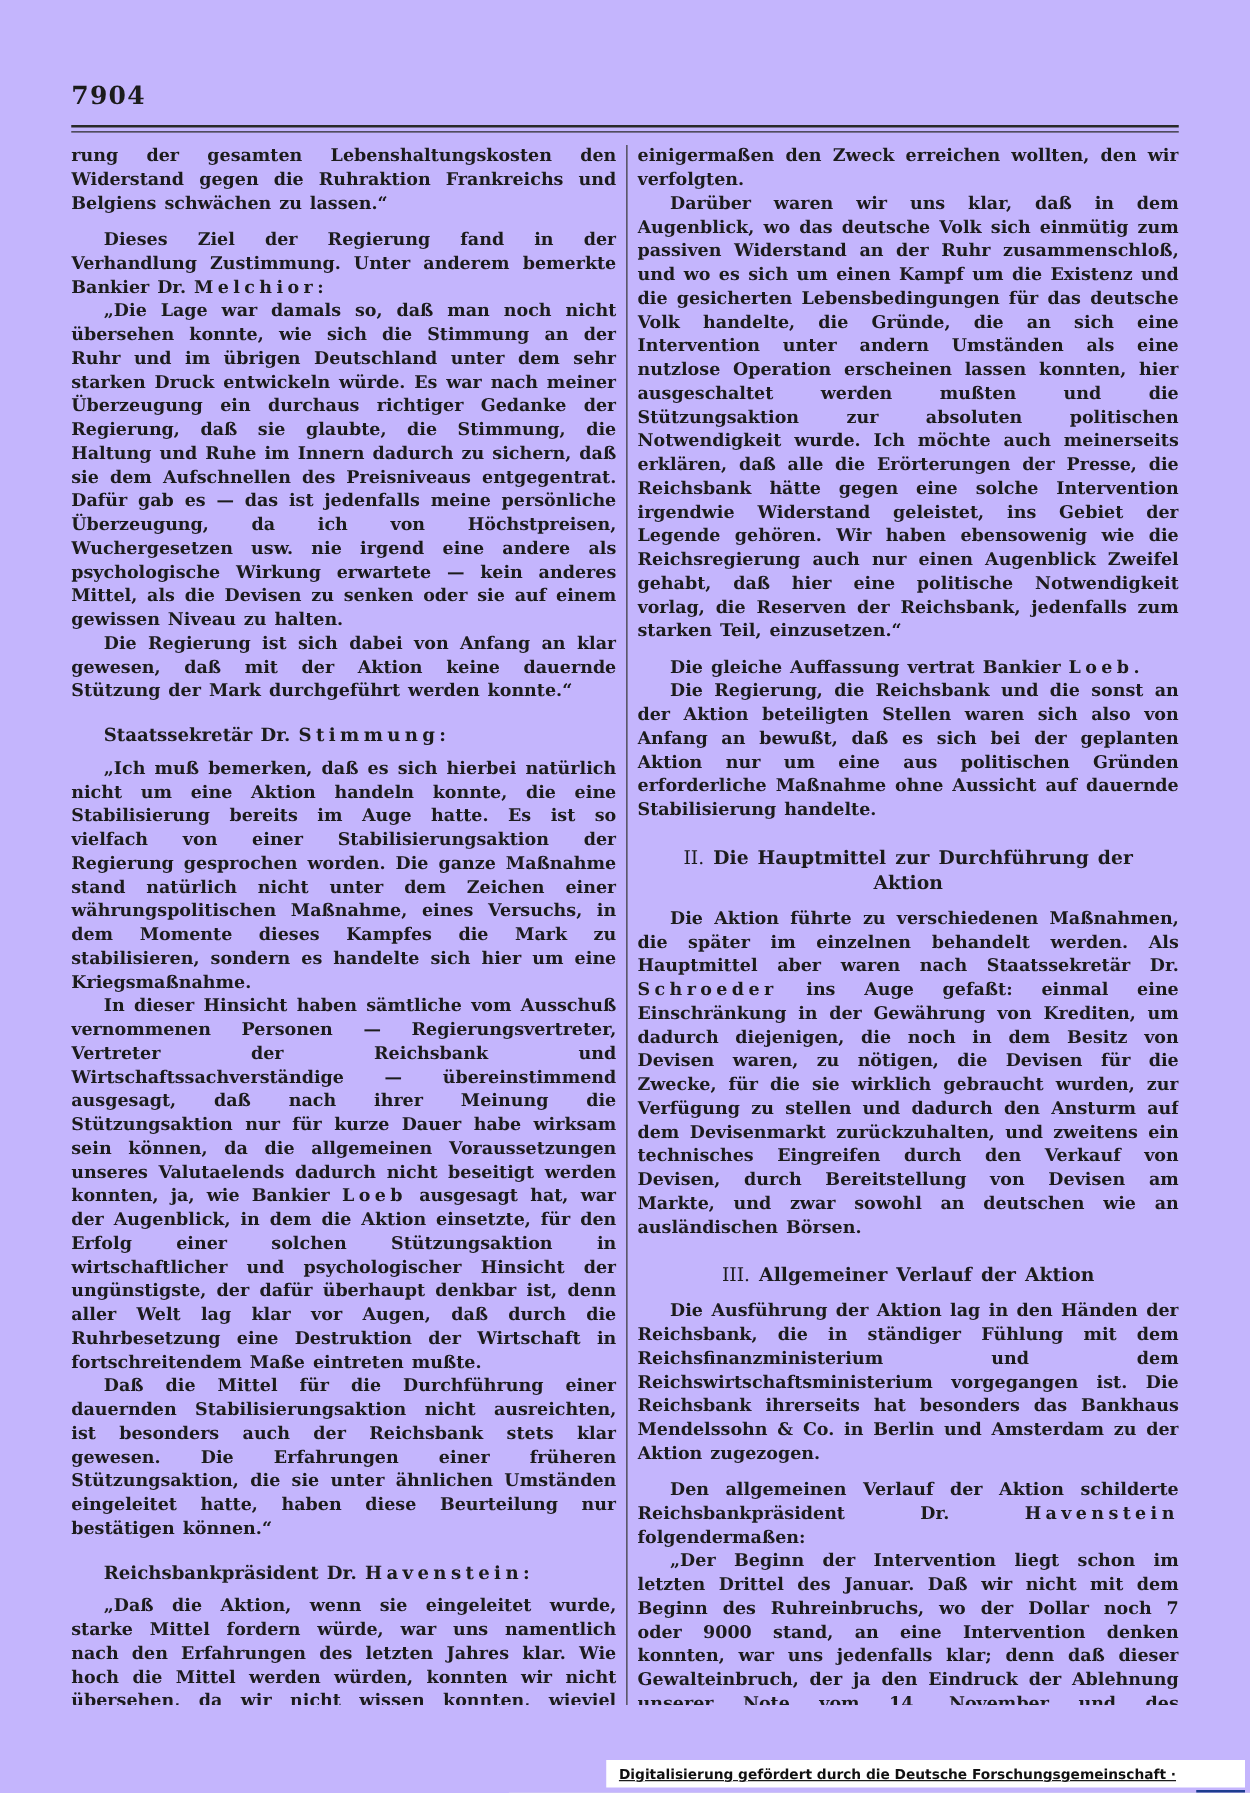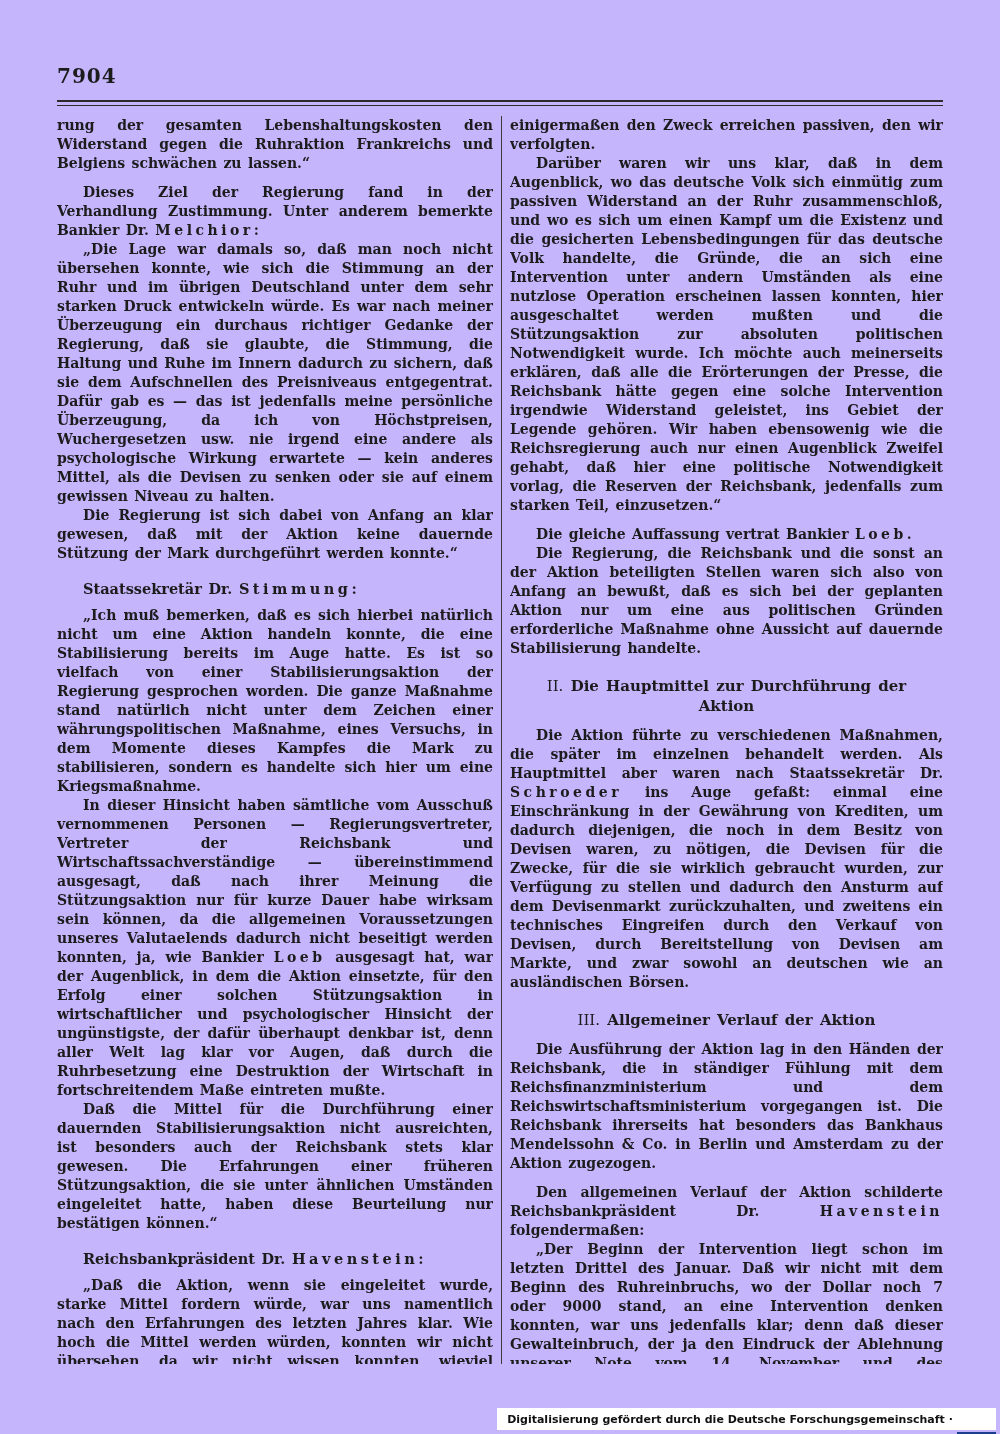--- a/index.html
+++ b/index.html
@@ -22,21 +22,21 @@
   
   .para, .speaker{margin:0;font-size:14px;line-height:19px;font-weight:bold;text-align:justify;word-spacing:1.5px;}
   .para.indent{text-indent:26px;}
   .para.gap{margin-top:10px;}
   .speaker{text-indent:26px;margin:16px 0 8px;font-size:14.5px;text-align:left;}
   .sp{letter-spacing:3.5px;}
   .heading{margin:18px 16px 10px;text-align:center;font-size:15px;line-height:20px;font-weight:bold;word-spacing:2px;}
   .heading .hnum{font-weight:normal;}
 
   
-  .footer{position:absolute;right:4px;bottom:4px;height:22px;display:flex;align-items:center;gap:4px;background:#ffffff;padding-left:10px;}
+  .footer{position:absolute;right:4px;bottom:4px;height:22px;display:flex;align-items:center;gap:16px;background:#ffffff;padding-left:10px;text-decoration:underline;}
   .credit-text{font-family:"DejaVu Sans", sans-serif;font-size:11px;font-weight:bold;color:#111111;white-space:nowrap;}
   .dfg-logo{display:inline-block;background:#1d3d8f;color:#ffffff;font-family:"DejaVu Sans", sans-serif;font-style:italic;font-weight:bold;font-size:11px;line-height:15px;padding:5px 6px 2px 6px;letter-spacing:.5px;margin-top:48px;}
 </style>
 </head>
 <body>
 
 <div class="page">
 
   <div class="header">
     <span class="page-num">7904</span>
@@ -52,21 +52,21 @@
         <p class="para indent">Die Regierung ist sich dabei von Anfang an klar gewesen, daß mit der Aktion keine dauernde Stützung der Mark durchgeführt werden konnte.“</p>
         <p class="speaker">Staatssekretär Dr. <span class="sp">Stimmung:</span></p>
         <p class="para indent">„Ich muß bemerken, daß es sich hierbei natürlich nicht um eine Aktion handeln konnte, die eine Stabilisierung bereits im Auge hatte. Es ist so vielfach von einer Stabilisierungsaktion der Regierung gesprochen worden. Die ganze Maßnahme stand natürlich nicht unter dem Zeichen einer währungspolitischen Maßnahme, eines Versuchs, in dem Momente dieses Kampfes die Mark zu stabilisieren, sondern es handelte sich hier um eine Kriegsmaßnahme.</p>
         <p class="para indent">In dieser Hinsicht haben sämtliche vom Ausschuß vernommenen Personen — Regierungsvertreter, Vertreter der Reichsbank und Wirtschaftssachverständige — übereinstimmend ausgesagt, daß nach ihrer Meinung die Stützungsaktion nur für kurze Dauer habe wirksam sein können, da die allgemeinen Voraussetzungen unseres Valutaelends dadurch nicht beseitigt werden konnten, ja, wie Bankier <span class="sp">Loeb</span> ausgesagt hat, war der Augenblick, in dem die Aktion einsetzte, für den Erfolg einer solchen Stützungsaktion in wirtschaftlicher und psychologischer Hinsicht der ungünstigste, der dafür überhaupt denkbar ist, denn aller Welt lag klar vor Augen, daß durch die Ruhrbesetzung eine Destruktion der Wirtschaft in fortschreitendem Maße eintreten mußte.</p>
         <p class="para indent">Daß die Mittel für die Durchführung einer dauernden Stabilisierungsaktion nicht ausreichten, ist besonders auch der Reichsbank stets klar gewesen. Die Erfahrungen einer früheren Stützungsaktion, die sie unter ähnlichen Umständen eingeleitet hatte, haben diese Beurteilung nur bestätigen können.“</p>
         <p class="speaker">Reichsbankpräsident Dr. <span class="sp">Havenstein:</span></p>
         <p class="para indent">„Daß die Aktion, wenn sie eingeleitet wurde, starke Mittel fordern würde, war uns namentlich nach den Erfahrungen des letzten Jahres klar. Wie hoch die Mittel werden würden, konnten wir nicht übersehen, da wir nicht wissen konnten, wieviel Devisen im Inland und Ausland herauskamen. Ebensowenig konnten wir uns ein Bild über die Dauer machen. Auch hier kann ich nur die negative Seite berühren. Eine dauernde Stützungsaktion hielten wir für völlig ausgeschlossen. Die Länge der Zeit, in der wir sie machen konnten und machen durften, konnten wir damals nicht übersehen. Ich persönlich war der Meinung, daß sie doch immerhin längere Zeit in Anspruch nehmen würde, wenn wir überhaupt</p>
       </div>
     <div class="col-divider"></div>
     <div class="col col-right">
-        <p class="para">einigermaßen den Zweck erreichen passiven, den wir verfolgten.</p>
+        <p class="para">einigermaßen den Zweck erreichen wollten, den wir verfolgten.</p>
         <p class="para indent">Darüber waren wir uns klar, daß in dem Augenblick, wo das deutsche Volk sich einmütig zum passiven Widerstand an der Ruhr zusammenschloß, und wo es sich um einen Kampf um die Existenz und die gesicherten Lebensbedingungen für das deutsche Volk handelte, die Gründe, die an sich eine Intervention unter andern Umständen als eine nutzlose Operation erscheinen lassen konnten, hier ausgeschaltet werden mußten und die Stützungsaktion zur absoluten politischen Notwendigkeit wurde. Ich möchte auch meinerseits erklären, daß alle die Erörterungen der Presse, die Reichsbank hätte gegen eine solche Intervention irgendwie Widerstand geleistet, ins Gebiet der Legende gehören. Wir haben ebensowenig wie die Reichsregierung auch nur einen Augenblick Zweifel gehabt, daß hier eine politische Notwendigkeit vorlag, die Reserven der Reichsbank, jedenfalls zum starken Teil, einzusetzen.“</p>
         <p class="para indent gap">Die gleiche Auffassung vertrat Bankier <span class="sp">Loeb.</span></p>
         <p class="para indent">Die Regierung, die Reichsbank und die sonst an der Aktion beteiligten Stellen waren sich also von Anfang an bewußt, daß es sich bei der geplanten Aktion nur um eine aus politischen Gründen erforderliche Maßnahme ohne Aussicht auf dauernde Stabilisierung handelte.</p>
         <p class="heading"><span class="hnum">II.</span> <span class="htitle">Die Hauptmittel zur Durchführung der Aktion</span></p>
         <p class="para indent">Die Aktion führte zu verschiedenen Maßnahmen, die später im einzelnen behandelt werden. Als Hauptmittel aber waren nach Staatssekretär Dr. <span class="sp">Schroeder</span> ins Auge gefaßt: einmal eine Einschränkung in der Gewährung von Krediten, um dadurch diejenigen, die noch in dem Besitz von Devisen waren, zu nötigen, die Devisen für die Zwecke, für die sie wirklich gebraucht wurden, zur Verfügung zu stellen und dadurch den Ansturm auf dem Devisenmarkt zurückzuhalten, und zweitens ein technisches Eingreifen durch den Verkauf von Devisen, durch Bereitstellung von Devisen am Markte, und zwar sowohl an deutschen wie an ausländischen Börsen.</p>
         <p class="heading"><span class="hnum">III.</span> <span class="htitle">Allgemeiner Verlauf der Aktion</span></p>
         <p class="para indent">Die Ausführung der Aktion lag in den Händen der Reichsbank, die in ständiger Fühlung mit dem Reichsfinanzministerium und dem Reichswirtschaftsministerium vorgegangen ist. Die Reichsbank ihrerseits hat besonders das Bankhaus Mendelssohn &amp; Co. in Berlin und Amsterdam zu der Aktion zugezogen.</p>
         <p class="para indent gap">Den allgemeinen Verlauf der Aktion schilderte Reichsbankpräsident Dr. <span class="sp">Havenstein</span> folgendermaßen:</p>
         <p class="para indent">„Der Beginn der Intervention liegt schon im letzten Drittel des Januar. Daß wir nicht mit dem Beginn des Ruhreinbruchs, wo der Dollar noch 7 oder 9000 stand, an eine Intervention denken konnten, war uns jedenfalls klar; denn daß dieser Gewalteinbruch, der ja den Eindruck der Ablehnung unserer Note vom 14. November und des Auseinandergehens der Pariser Konferenz noch in ganz außerordentlichem Maße verschärfte, einen gewaltigen neuen Druck auf die Mark ausüben mußte, demgegenüber man die Reserven, die wir noch hatten, nicht nutzlos opfern durfte, war selbstverständlich. Wir haben deswegen im letzten Drittel des Januar zunächst versuchsweise mit mäßigen Interventionen im Ausland, durch Markaufnahmen die Möglichkeiten einer solchen Aktion und den Kurs herauszufühlen gesucht, auf dem wir wohl halten konnten. Wir haben immerhin im Januar schon erhebliche Aufnahmen gemacht. Es zeigte</p>
       </div>

